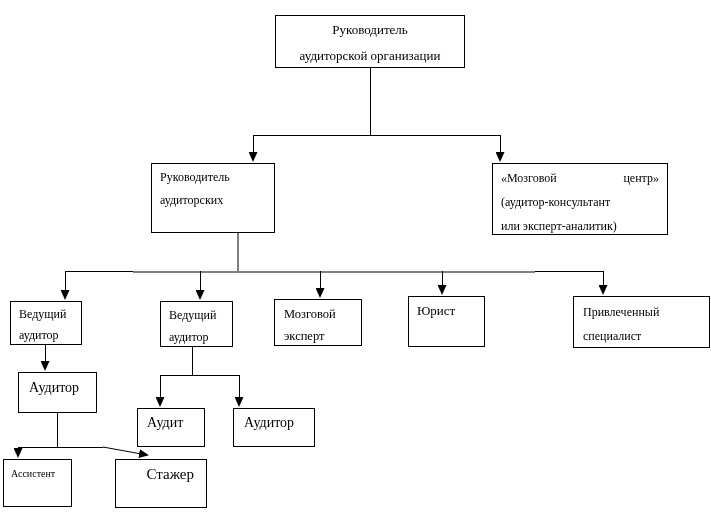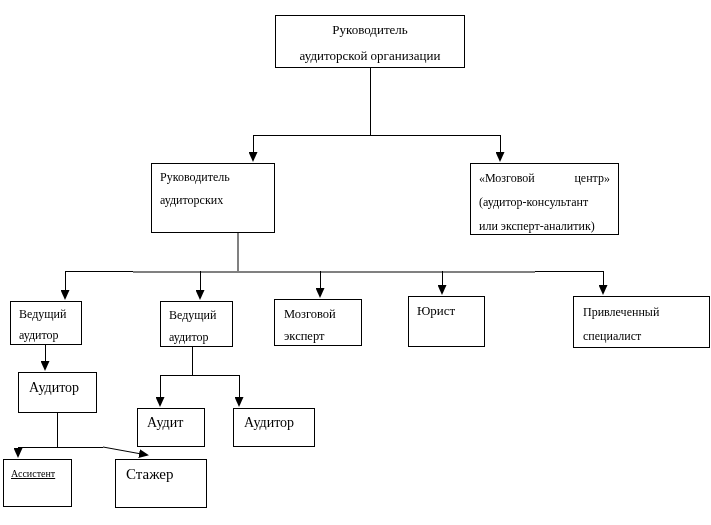--- a/index.html
+++ b/index.html
@@ -15,32 +15,32 @@
   .node{
     position:absolute;
     border:1px solid #000;
     background:#fff;
     box-sizing:border-box;
   }
   .node .ln{white-space:nowrap;}
   
   .n-head-org{left:275px;top:15px;width:190px;height:53px;text-align:center;font-size:13px;line-height:26px;padding-top:1px;}
   .n-head-audits{left:151px;top:163px;width:124px;height:70px;font-size:12px;line-height:23px;padding:2px 6px 0 8px;}
-  .n-brain{left:470px;top:163px;width:149px;height:72px;font-size:12px;line-height:24px;padding:2px 8px 0 8px;}
+  .n-brain{left:492px;top:163px;width:176px;height:72px;font-size:12px;line-height:24px;padding:2px 8px 0 8px;}
   .n-brain .justify{text-align:justify;text-align-last:justify;white-space:normal;}
   .n-lead1{left:10px;top:301px;width:72px;height:44px;font-size:12px;line-height:21px;padding:2px 0 0 8px;}
   .n-lead2{left:160px;top:301px;width:73px;height:46px;font-size:12px;line-height:22px;padding:2px 0 0 8px;}
   .n-expert{left:274px;top:299px;width:88px;height:47px;font-size:12.5px;line-height:22px;padding:3px 0 0 9px;}
   .n-lawyer{left:408px;top:296px;width:77px;height:51px;font-size:13px;padding:6px 0 0 8px;}
   .n-engaged{left:573px;top:296px;width:137px;height:52px;font-size:12px;line-height:24px;padding:3px 0 0 9px;}
   .n-auditor-l{left:18px;top:372px;width:79px;height:41px;font-size:14px;padding:7px 0 0 10px;}
   .n-audit{left:137px;top:408px;width:68px;height:39px;font-size:14px;padding:6px 0 0 9px;}
   .n-auditor-m{left:233px;top:408px;width:82px;height:39px;font-size:14px;padding:6px 0 0 10px;}
-  .n-assistant{left:3px;top:459px;width:69px;height:48px;font-size:10px;padding:8px 8px 0 7px;text-decoration:underline;}
-  .n-trainee{left:115px;top:459px;width:92px;height:49px;font-size:15px;padding:6px 12px 0 10px;}
+  .n-assistant{left:3px;top:459px;width:69px;height:48px;font-size:10px;padding:8px 8px 0 7px;}
+  .n-trainee{left:115px;top:459px;width:92px;height:49px;font-size:15px;padding:6px 12px 0 10px;text-align:right;}
 </style>
 </head>
 <body>
 
 <div class="canvas">
 
   <svg class="wires" viewBox="0 0 711 525" aria-hidden="true">
     <defs>
       <marker id="arw" markerUnits="userSpaceOnUse" markerWidth="10" markerHeight="9" refX="8" refY="4.5" orient="auto">
         <polygon points="0,0 10,4.5 0,9" fill="#000"></polygon>

